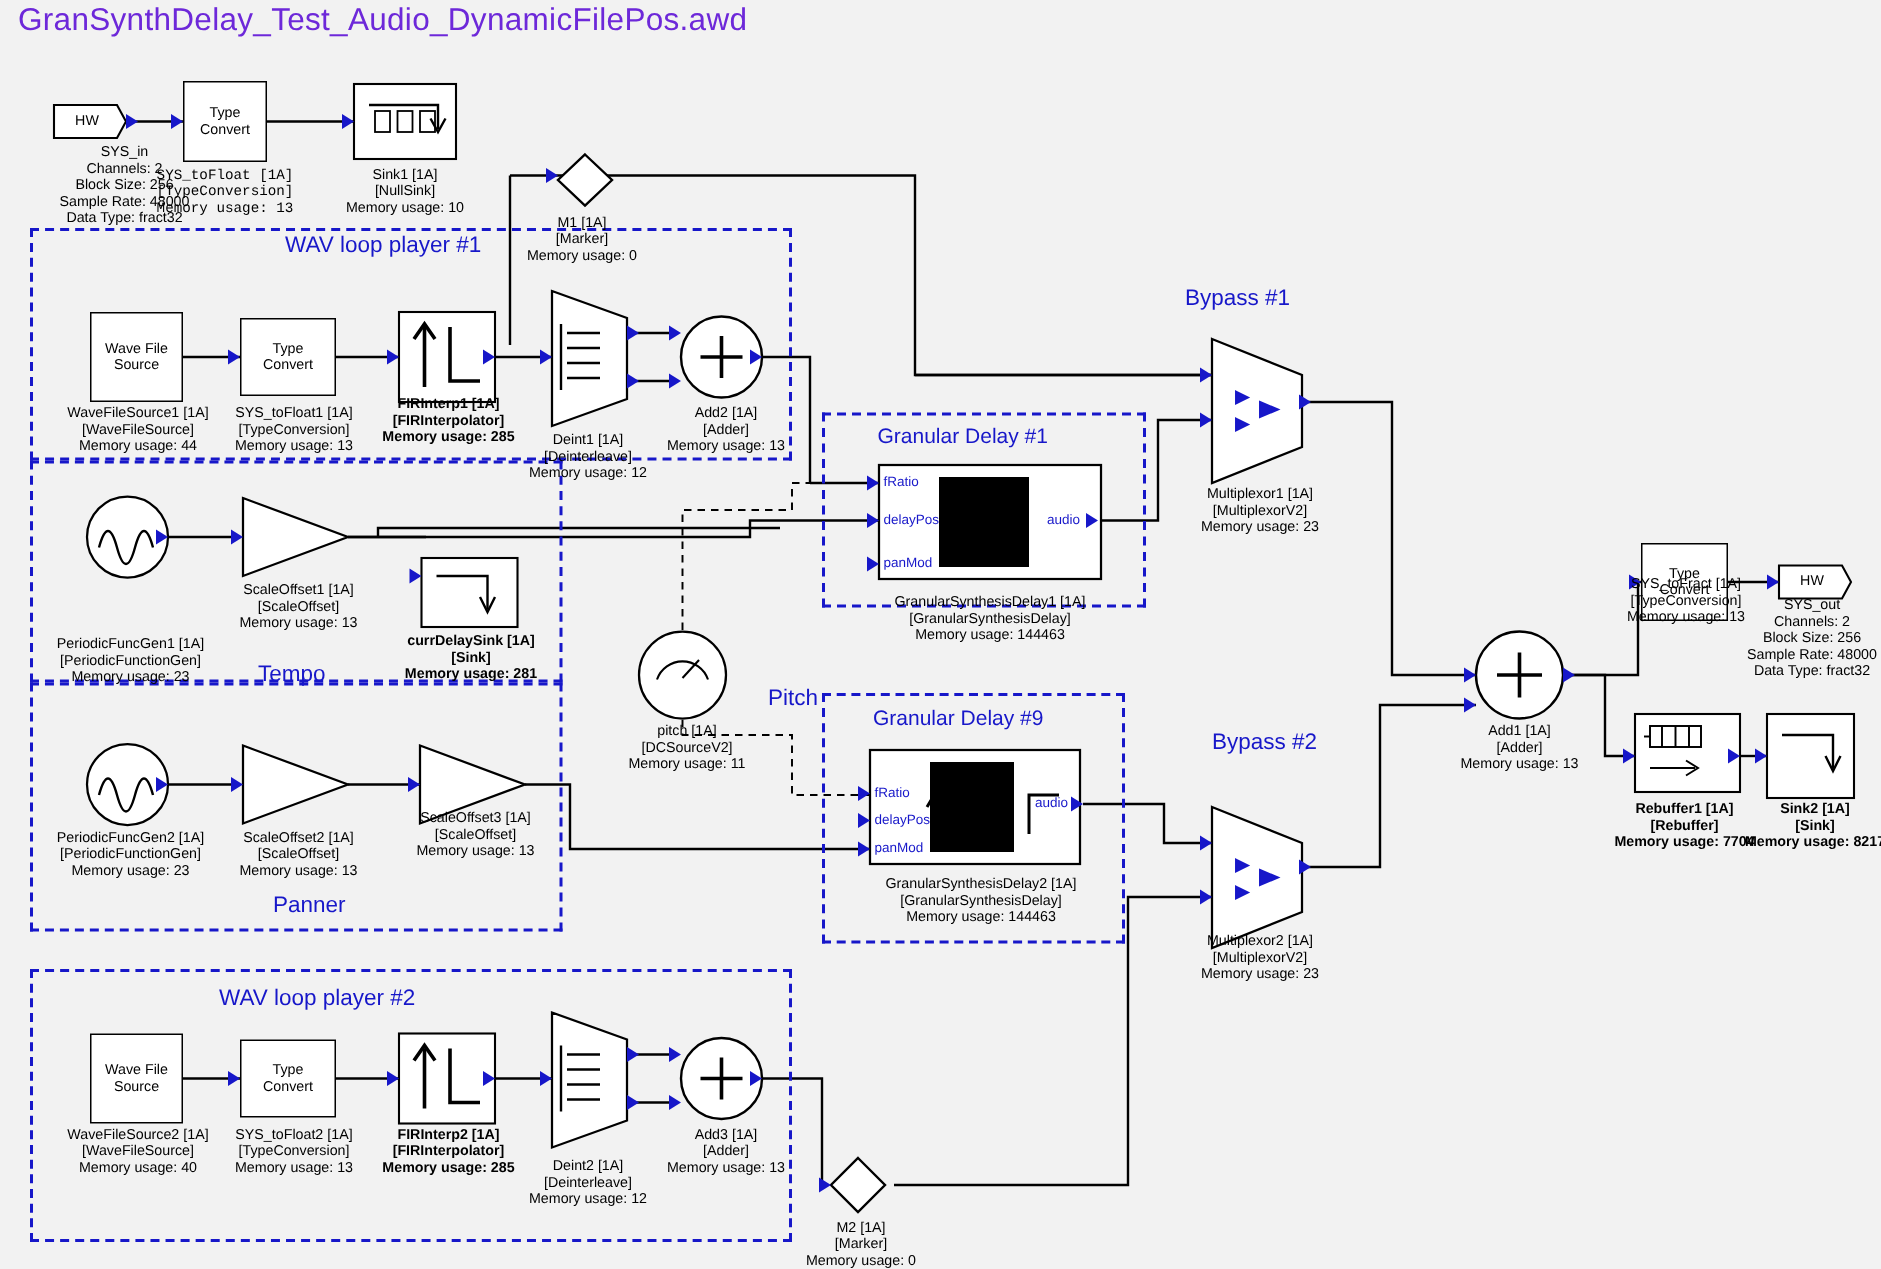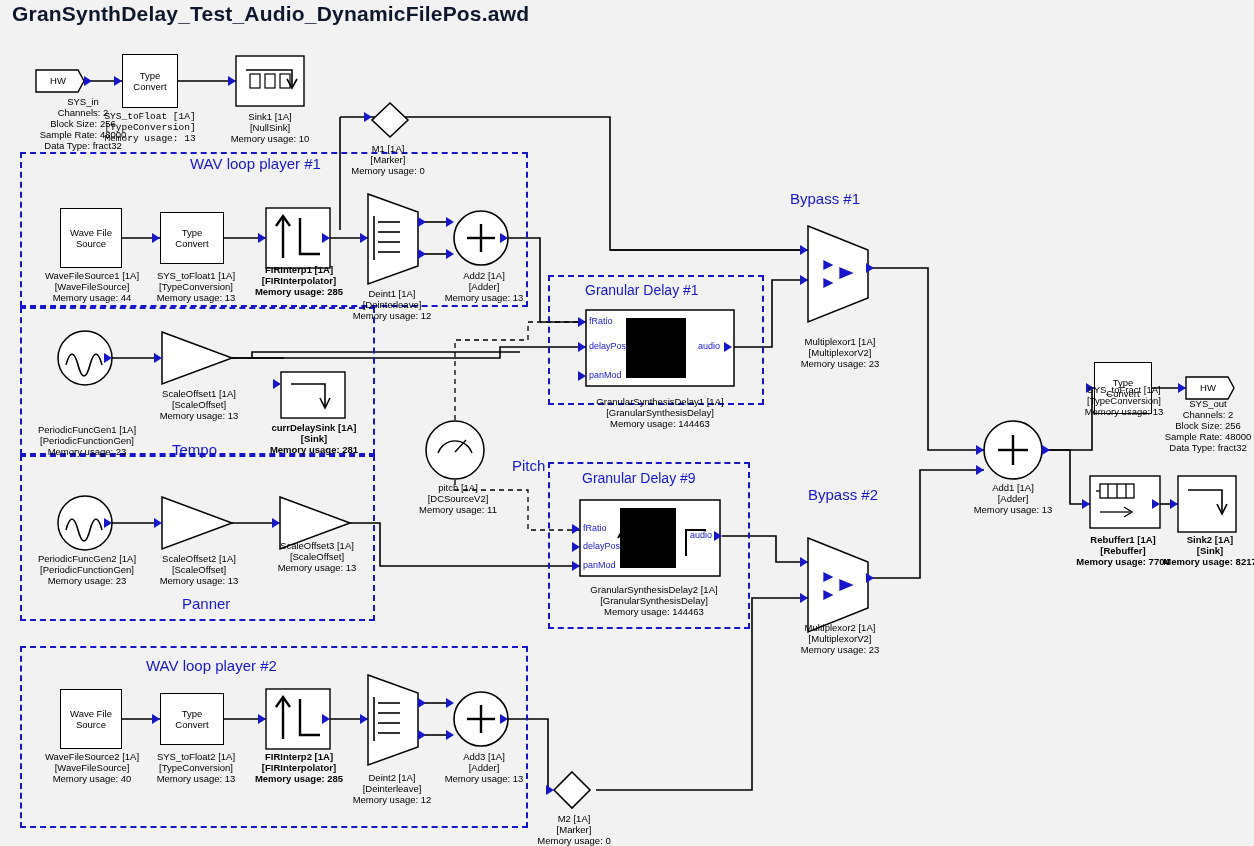--- a/index.html
+++ b/index.html
@@ -6,21 +6,21 @@
   body {
     width:1254px; height:846px;
     background:#f2f2f2;
     font-family:"Liberation Sans", sans-serif;
     position:relative;
     overflow:hidden;
   }
   #canvas { position:absolute; left:0; top:0; width:1254px; height:846px; }
   .title {
     position:absolute; left:12px; top:2px;
-    font-size:21px; font-weight:bold; color:#0f172a;
+    font-size:21px; font-weight:normal; color:#6d28d9;
     letter-spacing:0.2px;
   }
   .lbl {
     position:absolute;
     font-size:9.5px;
     color:#000;
     line-height:11px;
     text-align:center;
     white-space:pre;
   }
@@ -415,21 +415,21 @@
 [DCSourceV2]
 Memory usage: 11</div>
 
 <div class="lbl" style="left:576px; top:396px; width:168px;">GranularSynthesisDelay1 [1A]
 [GranularSynthesisDelay]
 Memory usage: 144463</div>
 <div class="lbl" style="left:570px; top:584px; width:168px;">GranularSynthesisDelay2 [1A]
 [GranularSynthesisDelay]
 Memory usage: 144463</div>
 
-<div class="lbl" style="left:780px; top:324px; width:120px;margin-top:12px;">Multiplexor1 [1A]
+<div class="lbl" style="left:780px; top:324px; width:120px;">Multiplexor1 [1A]
 [MultiplexorV2]
 Memory usage: 23</div>
 <div class="lbl" style="left:780px; top:622px; width:120px;">Multiplexor2 [1A]
 [MultiplexorV2]
 Memory usage: 23</div>
 
 <div class="lbl" style="left:958px; top:482px; width:110px;">Add1 [1A]
 [Adder]
 Memory usage: 13</div>
 <div class="lbl" style="left:1068px; top:384px; width:112px;">SYS_toFract [1A]

